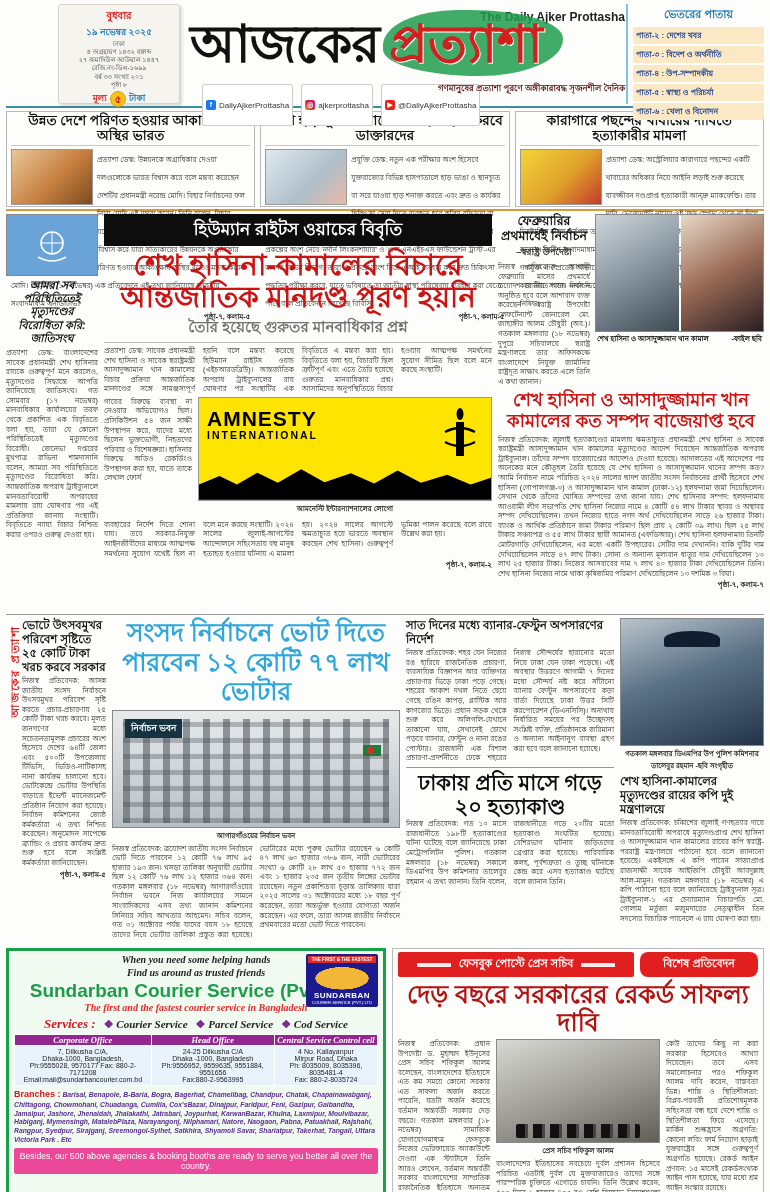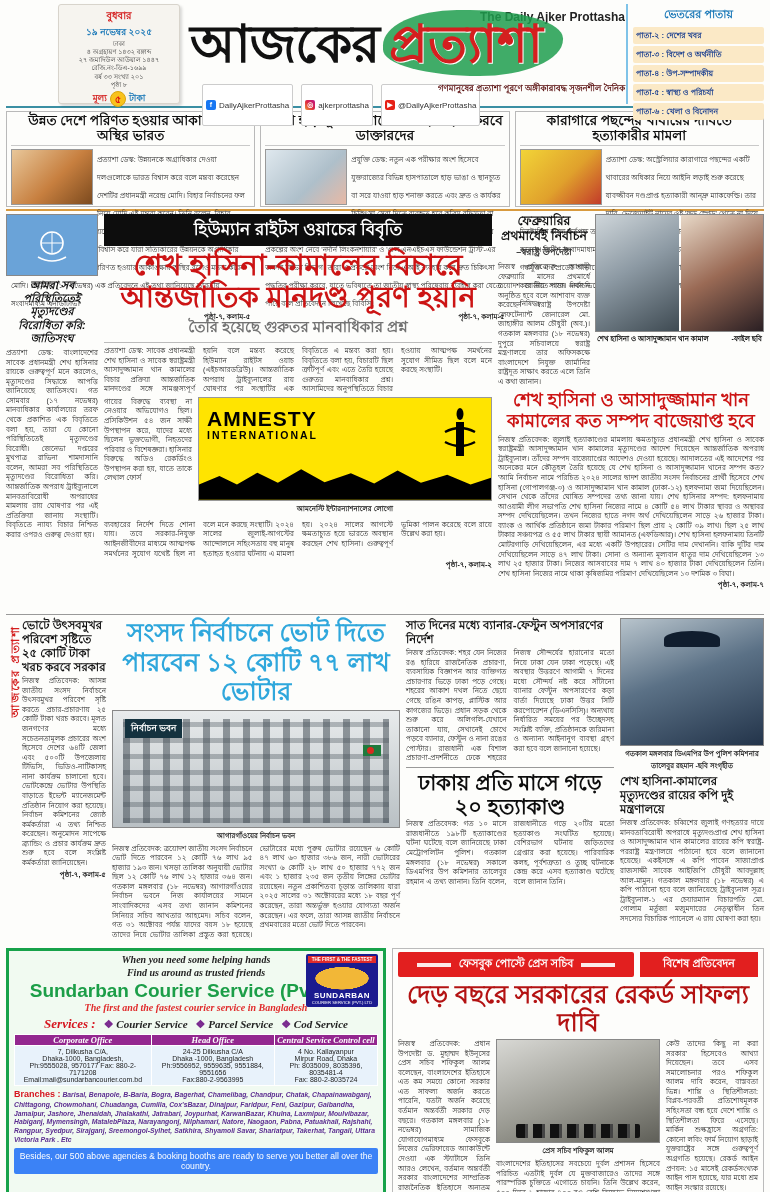--- a/index.html
+++ b/index.html
@@ -119,27 +119,27 @@
   .ad-logo-sub { font-size:4.2px; }
   .ad-services { font-family:"Liberation Serif", serif; font-size:11px; margin:3px 0 2px; display:flex; align-items:center; gap:8px; justify-content:center; }
   .svc-label { color:#d6161f; font-weight:bold; font-style:italic; font-size:13px; }
   .svc { font-style:italic; font-weight:bold; color:#222; }
   .svc:before { content:"❖ "; color:#7a2a8f; font-style:normal; }
   .ad-table { width:100%; border-collapse:collapse; background:#e8f2fb; }
   .ad-table th { background:#93278f; color:#fff; font-family:"Liberation Serif", serif; font-style:italic; font-size:8.5px; padding:0; border:1px solid #fff; }
   .ad-table td { font-size:7px; text-align:center; padding:2px; vertical-align:top; white-space:pre-line; color:#222; border:1px solid #fff; }
   .ad-branches { font-size:6.8px; color:#5b2d90; font-style:italic; font-weight:bold; margin:3px 0; line-height:1.3; }
   .br-label { color:#d6161f; font-size:9px; font-weight:bold; font-style:normal; }
-  .ad-footer { background:#3b82f6; color:#fff; font-size:8.6px; text-align:center; padding:3px 2px; border-radius:2px; }
+  .ad-footer { background:#ec4899; color:#fff; font-size:8.6px; text-align:center; padding:3px 2px; border-radius:2px; }
 
   .special { flex:1; border:1px solid #bbb; padding:3px 5px; }
   .sp-bars { display:flex; gap:6px; }
   .bar1 { flex:1; background:#e21f1f; color:#fff; font-size:11px; font-weight:bold; text-align:center; padding:3px 0; border-radius:2px; display:flex; align-items:center; justify-content:center; gap:8px; }
   .dash { display:inline-block; width:34px; height:4px; background:#fff; opacity:.9; }
-  .bar2 { width:118px; background:#e21f1f; color:#fff; font-size:11px; font-weight:bold; text-align:center; padding:3px 0; border-radius:0; }
+  .bar2 { width:118px; background:#e21f1f; color:#fff; font-size:11px; font-weight:bold; text-align:center; padding:3px 0; border-radius:8px; }
   .sp-hl { color:#b31212; font-size:25px; font-weight:bold; text-align:center; line-height:1.1; margin:4px 0 3px; }
   .sp-body { display:flex; gap:6px; }
   .sp-col { width:92px; }
   .sp-mid { flex:1; }
   .ph-press { height:104px; background:linear-gradient(160deg,#d8d8d4,#9a9a92 55%,#5f5f58); border:1px solid #888; position:relative; }
   .ph-press:after { content:""; position:absolute; bottom:4px; left:12%; width:76%; height:14px; background:
       repeating-linear-gradient(90deg,#111 0 9px, #444 9px 12px, transparent 12px 17px); border-radius:2px; }
 </style>
 </head>
 <body>

